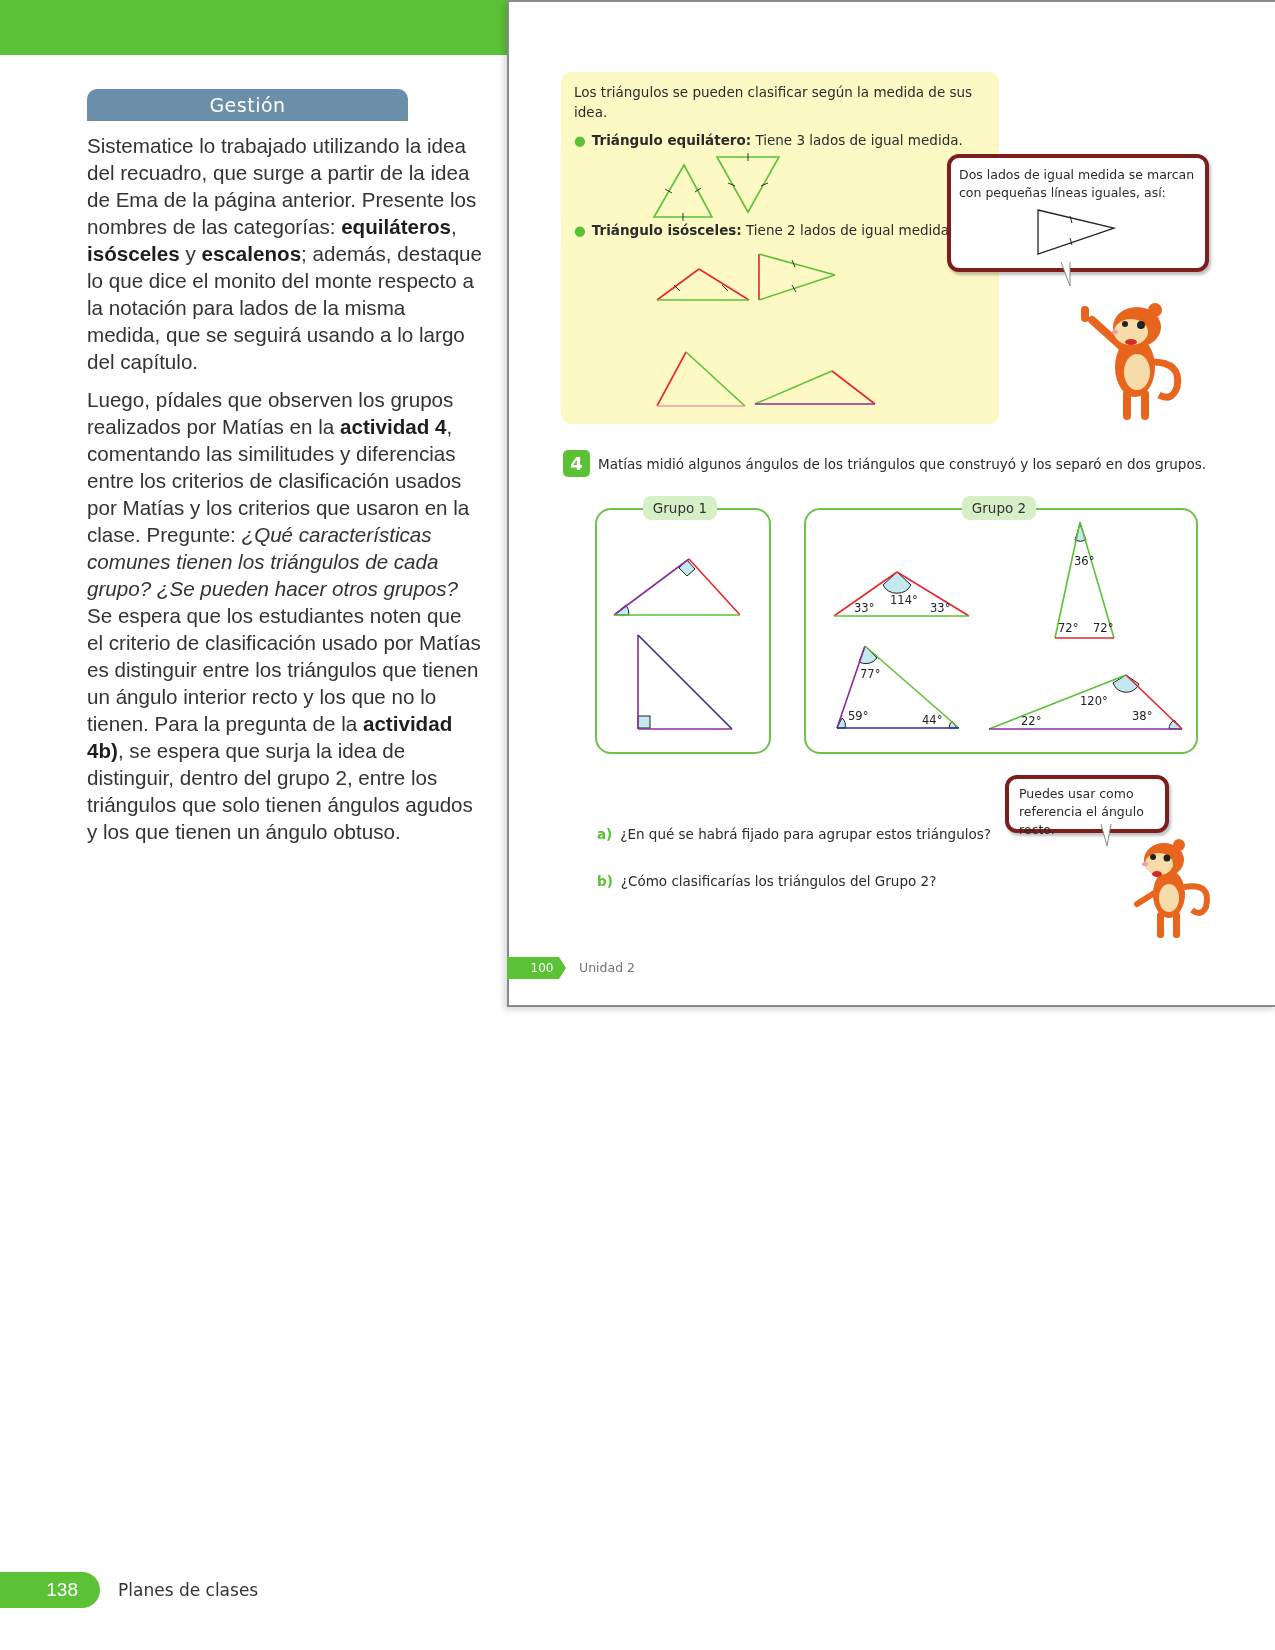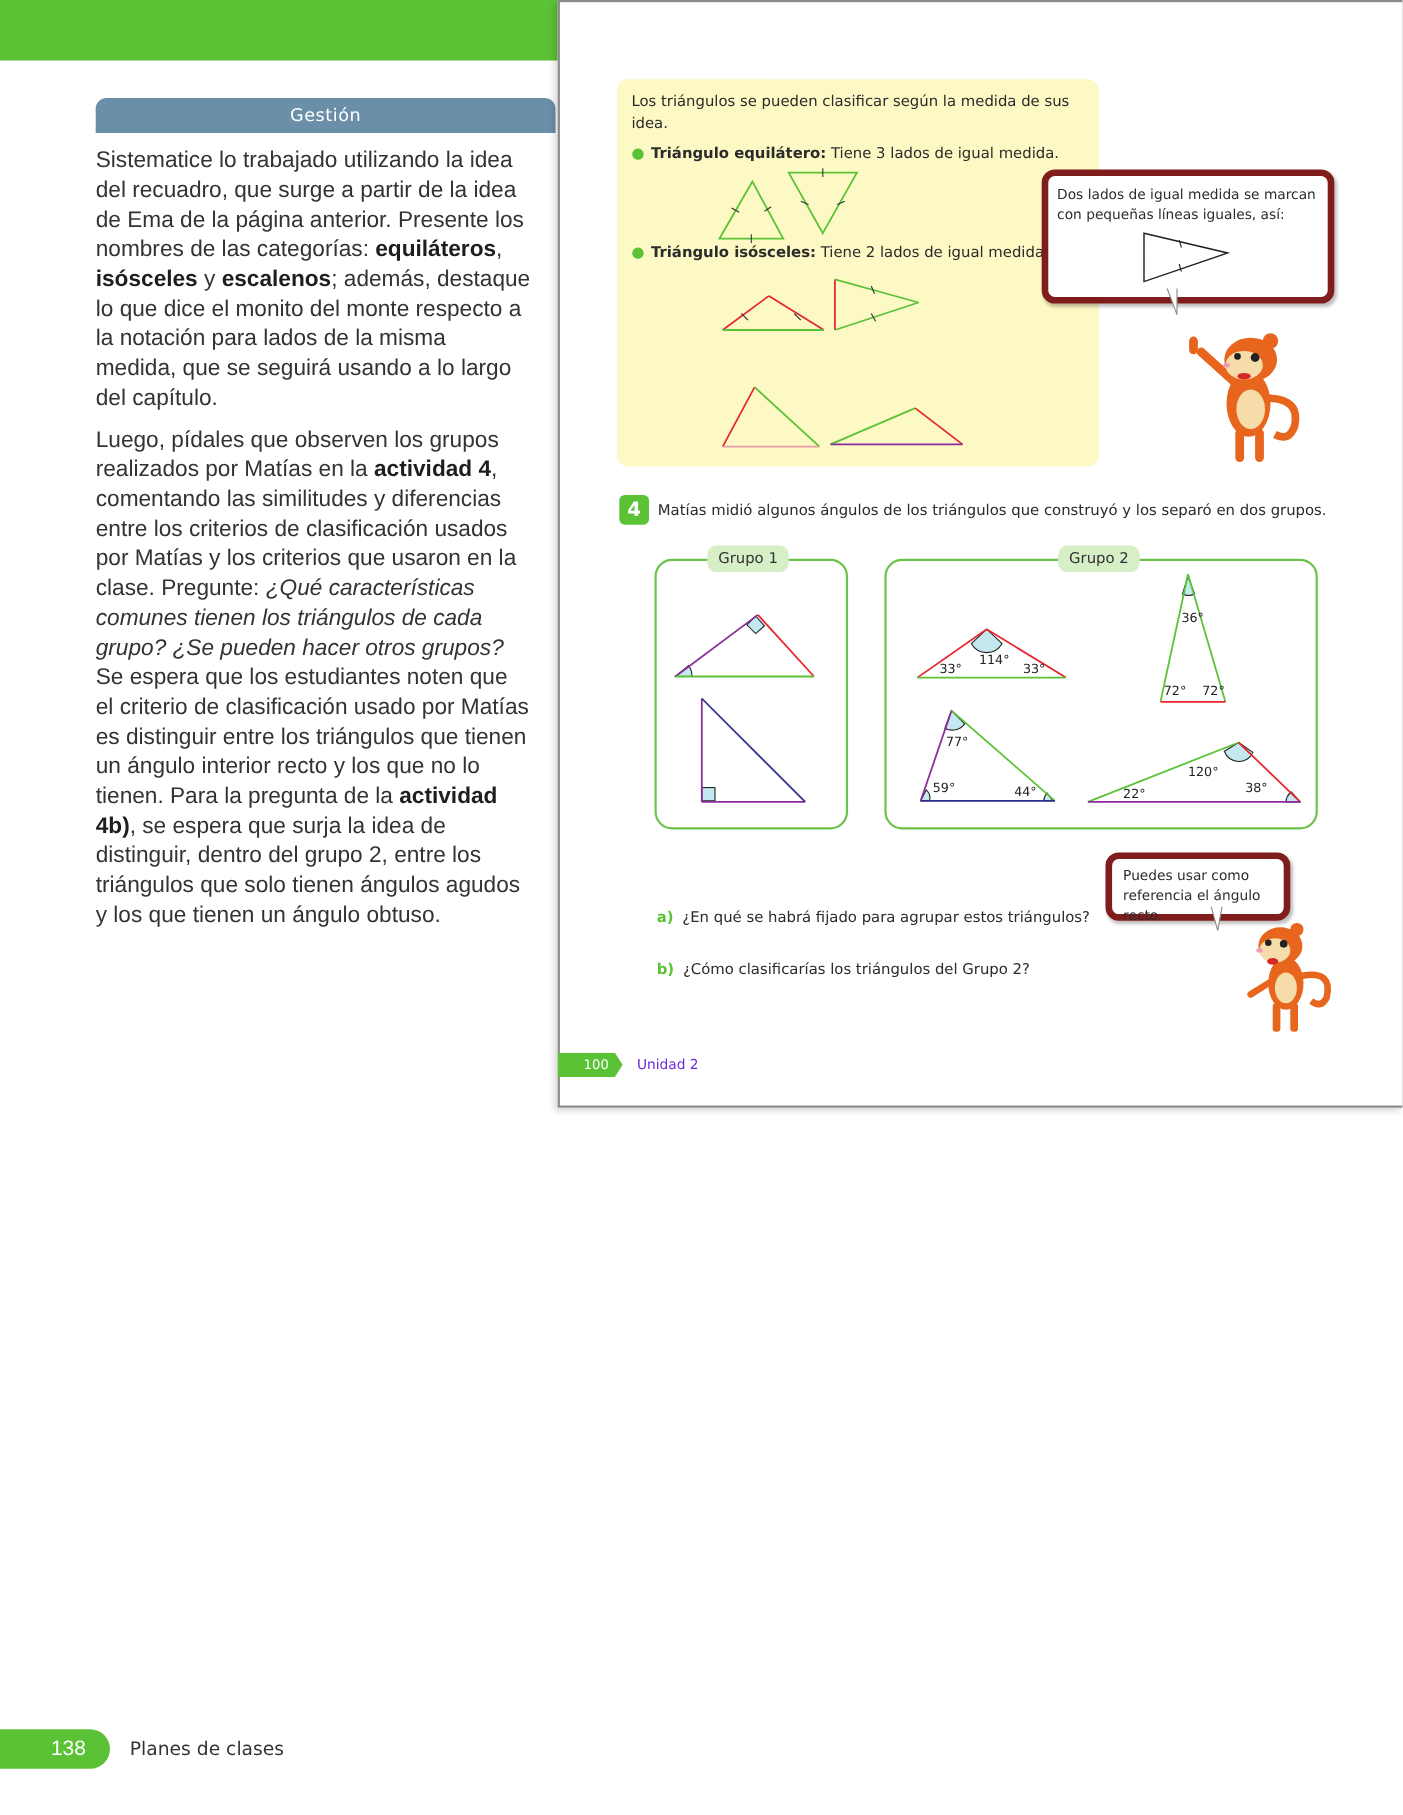--- a/index.html
+++ b/index.html
@@ -1,31 +1,31 @@
 <!DOCTYPE html>
 <html><head>
 <meta charset="utf-8">
 <style>
   html, body { margin: 0; padding: 0; }
   body { width: 1275px; height: 1650px; background: #ffffff; position: relative; overflow: hidden; font-family: "DejaVu Sans", sans-serif; color: #2b2b2b; }
   .green-band { position: absolute; left: 0; top: 0; width: 508px; height: 55px; background: #5bc236; }
-  .gestion-header { position: absolute; left: 87px; top: 89px; width: 418px; height: 32px; background: #6b8fa8; border-radius: 10px 10px 0 0; color: #fff; font-size: 16px; text-align: center; line-height: 32px; letter-spacing: 0.5px; }
+  .gestion-header { position: absolute; left: 87px; top: 89px; width: 321px; height: 32px; background: #6b8fa8; border-radius: 10px 10px 0 0; color: #fff; font-size: 19px; text-align: center; line-height: 32px; letter-spacing: 0.5px; }
   .left-text { position: absolute; left: 87px; top: 132px; width: 395px; font-family: "Liberation Sans", sans-serif; font-size: 20.6px; line-height: 27px; color: #333; }
   .left-text p { margin: 0 0 11px 0; }
   .left-text b { color: #1e1e1e; }
   .left-text i { font-style: italic; }
 
   .right-page { position: absolute; left: 507px; top: 0; width: 766px; height: 1003px; border: 2px solid #8a8a8a; border-right: 2px solid #8a8a8a; background: #fff; box-shadow: -3px 3px 6px rgba(0,0,0,0.15); }
   .rp { position: absolute; }
   .yellow-box { left: 52px; top: 70px; width: 438px; height: 352px; background: #fdf9c4; border-radius: 10px; }
   .rtext { font-family: "DejaVu Sans", sans-serif; font-size: 13.5px; color: #2b2b2b; line-height: 20px; }
   .bullet { color: #5bc236; margin-right: 6px; }
   .bold { font-weight: bold; }
 
-  .bubble { background: #fff; border: 6px solid #7f1d1d; border-radius: 12px; box-shadow: 2px 3px 3px rgba(0,0,0,0.25); }
+  .bubble { background: #fff; border: 4px solid #7f1d1d; border-radius: 12px; box-shadow: 2px 3px 3px rgba(0,0,0,0.25); }
 
   .act-num { left: 54px; top: 448px; width: 27px; height: 27px; background: #5bc236; border-radius: 5px; color: #fff; font-weight: bold; font-size: 18px; text-align: center; line-height: 27px; }
   .group-box { border: 2px solid #6cc24a; border-radius: 16px; }
   .group-label { background: #d6efc6; border-radius: 8px; font-size: 13.5px; text-align: center; line-height: 24px; height: 24px; color: #333; }
 
   .q-letter { color: #5bc236; font-weight: bold; margin-right: 8px; }
 
   .page-tab { left: -2px; top: 955px; width: 60px; height: 22px; }
   .footer-tab { position: absolute; left: 0; top: 1572px; width: 100px; height: 36px; background: #5bc236; border-radius: 0 18px 18px 0; color: #fff; font-size: 19px; line-height: 36px; text-align: right; padding-right: 22px; box-sizing: border-box; font-family: "Liberation Sans", sans-serif; }
   .footer-label { position: absolute; left: 118px; top: 1572px; height: 36px; line-height: 36px; font-size: 17px; color: #333; }
@@ -230,14 +230,14 @@
     <circle cx="44" cy="25" r="3" fill="#222"></circle>
     <ellipse cx="36" cy="32" rx="3" ry="2" fill="#f29ab0"></ellipse>
     <ellipse cx="48" cy="42" rx="5" ry="3" fill="#d62828"></ellipse>
     <circle cx="70" cy="13" r="6" fill="#e8651e"></circle>
   </svg>
 
   <svg class="rp page-tab" width="60" height="22">
     <polygon points="0,0 52,0 59,11 52,22 0,22" fill="#5bc236"></polygon>
   </svg>
   <div class="rp" style="left:18px; top:955px; width:30px; height:22px; line-height:22px; font-size:12px; color:#fff; text-align:center;">100</div>
-  <div class="rp" style="left:70px; top:955px; height:22px; line-height:22px; font-size:12.5px; color:#6d28d9;">Unidad 2</div>
+  <div class="rp" style="left:70px; top:955px; height:22px; line-height:22px; font-size:12.5px; color:#737373;">Unidad 2</div>
 </div>
 
 </body></html>

